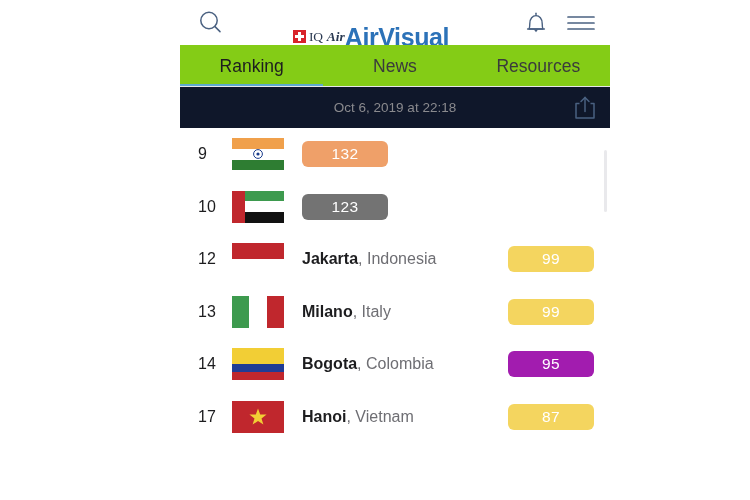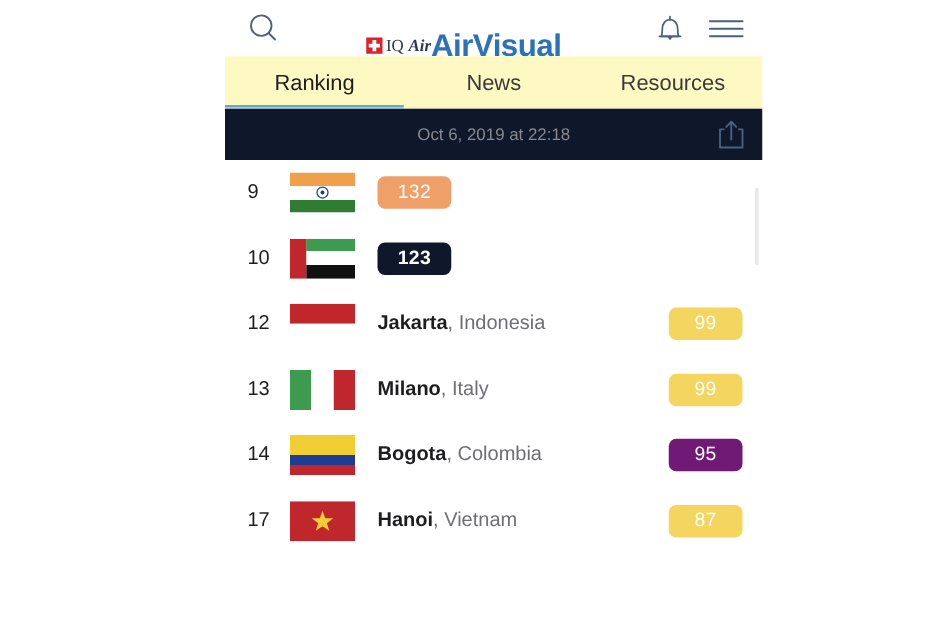--- a/index.html
+++ b/index.html
@@ -96,21 +96,21 @@
     font-weight: bold;
     color: #2C72B8;
     letter-spacing: -0.4px;
     margin-top: 1px;
   }
 
   
   .tabs {
     display: flex;
     height: 42px;
-    background: #fef9c3;
+    background: #84cc16;
     position: relative;
   }
   .tab {
     flex: 1;
     display: flex;
     align-items: center;
     justify-content: center;
     font-size: 17.5px;
     color: #3a3a3c;
     cursor: pointer;
@@ -192,21 +192,21 @@
     padding-right: 8px;
   }
   .city {
     font-weight: bold;
     color: #1d1d1f;
   }
   .country {
     color: #6e6e73;
   }
   .aqi {
-    width: 59px;
+    width: 86px;
     height: 26px;
     flex: none;
     border-radius: 6px;
     display: flex;
     align-items: center;
     justify-content: center;
     color: #ffffff;
     font-size: 15.5px;
     letter-spacing: 0.3px;
   }
@@ -314,21 +314,21 @@
     </div>
 
     <div class="row">
       <div class="rank">10</div>
       <div class="flag">
         <div class="band-h" style="top:0;    height:33.4%; left:25%; width:75%; background:#3D9A4E;"></div>
         <div class="band-h" style="top:33.4%;height:33.2%; left:25%; width:75%; background:#ffffff;"></div>
         <div class="band-h" style="top:66.6%;height:33.4%; left:25%; width:75%; background:#111111;"></div>
         <div class="band-v" style="left:0; width:25%; background:#C0272D;"></div>
       </div>
-      <div class="aqi" style="background:#0f172a;font-weight:bold;">123</div>
+      <div class="aqi" style="background:#737373;">123</div>
     </div>
 
 
     <div class="row">
       <div class="rank">12</div>
       <div class="flag">
         <div class="band-h" style="top:0;  height:50%; background:#C0272D;"></div>
         <div class="band-h" style="top:50%;height:50%; background:#ffffff;"></div>
       </div>
       <div class="city-wrap">
@@ -353,21 +353,21 @@
     <div class="row">
       <div class="rank">14</div>
       <div class="flag">
         <div class="band-h" style="top:0;   height:50%; background:#F2CE35;"></div>
         <div class="band-h" style="top:50%; height:25%; background:#1F3C95;"></div>
         <div class="band-h" style="top:75%; height:25%; background:#C0272D;"></div>
       </div>
       <div class="city-wrap">
         <span class="city">Bogota</span><span class="country">, Colombia</span>
       </div>
-      <div class="aqi" style="background:#701a75;">95</div>
+      <div class="aqi" style="background:#a21caf;">95</div>
     </div>
 
     <div class="row">
       <div class="rank">17</div>
       <div class="flag">
         <div class="band-h" style="top:0; height:100%; background:#C0272D;"></div>
         <svg style="position:absolute; left:50%; top:50%; transform:translate(-50%,-50%);" width="20" height="20" viewBox="0 0 20 20">
           <polygon points="10,1.6 12.2,7.6 18.6,7.6 13.5,11.5 15.4,17.6 10,13.9 4.6,17.6 6.5,11.5 1.4,7.6 7.8,7.6" fill="#F2CE35"></polygon>
         </svg>
       </div>

